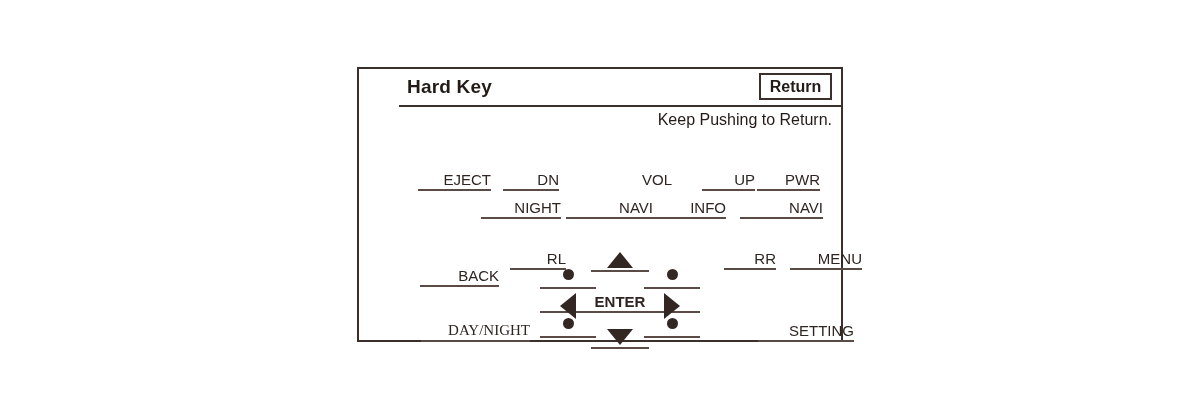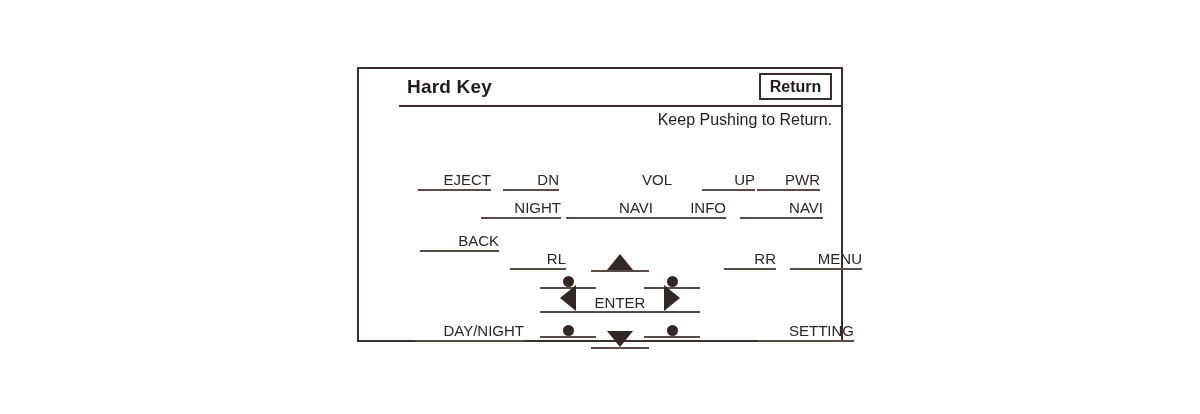--- a/index.html
+++ b/index.html
@@ -102,23 +102,24 @@
     position: absolute;
     cursor: pointer;
   }
   .glyph-cell .bar {
     display: block;
     height: 2px;
     background: #5a4b46;
   }
   .glyph-box {
     display: flex;
-    align-items: flex-end;
+    align-items: flex-start;
     justify-content: center;
     height: 18px;
+    font-weight: bold;
   }
 
   .tri {
     width: 0;
     height: 0;
   }
   .tri-up {
     border-left: 13px solid transparent;
     border-right: 13px solid transparent;
     border-bottom: 16px solid #332724;
@@ -202,41 +203,41 @@
     <div class="key" style="left:247px; top:92px; width:80px;">
       <span class="kl">INFO</span>
       <span class="bar"></span>
     </div>
 
     <div class="key" style="left:341px; top:92px; width:83px;">
       <span class="kl">NAVI</span>
       <span class="bar"></span>
     </div>
 
-    <div class="key" style="left:21px; top:125px; width:79px;">
+    <div class="key" style="left:21px; top:160px; width:79px;">
       <span class="kl">BACK</span>
       <span class="bar"></span>
     </div>
 
     <div class="key" style="left:111px; top:143px; width:56px;">
       <span class="kl">RL</span>
       <span class="bar"></span>
     </div>
 
     <div class="key" style="left:325px; top:143px; width:52px;">
       <span class="kl">RR</span>
       <span class="bar"></span>
     </div>
 
     <div class="key" style="left:391px; top:143px; width:72px;">
       <span class="kl">MENU</span>
       <span class="bar"></span>
     </div>
 
-    <div class="key" style="left:16px; top:215px; width:109px;">
+    <div class="key" style="left:22px; top:215px; width:109px;font-family:Liberation Serif, serif;">
       <span class="kl">DAY/NIGHT</span>
       <span class="bar"></span>
     </div>
 
     <div class="key" style="left:359px; top:215px; width:96px;">
       <span class="kl">SETTING</span>
       <span class="bar"></span>
     </div>
 
     <div class="glyph-cell" style="left:192px; top:145px; width:58px;">

